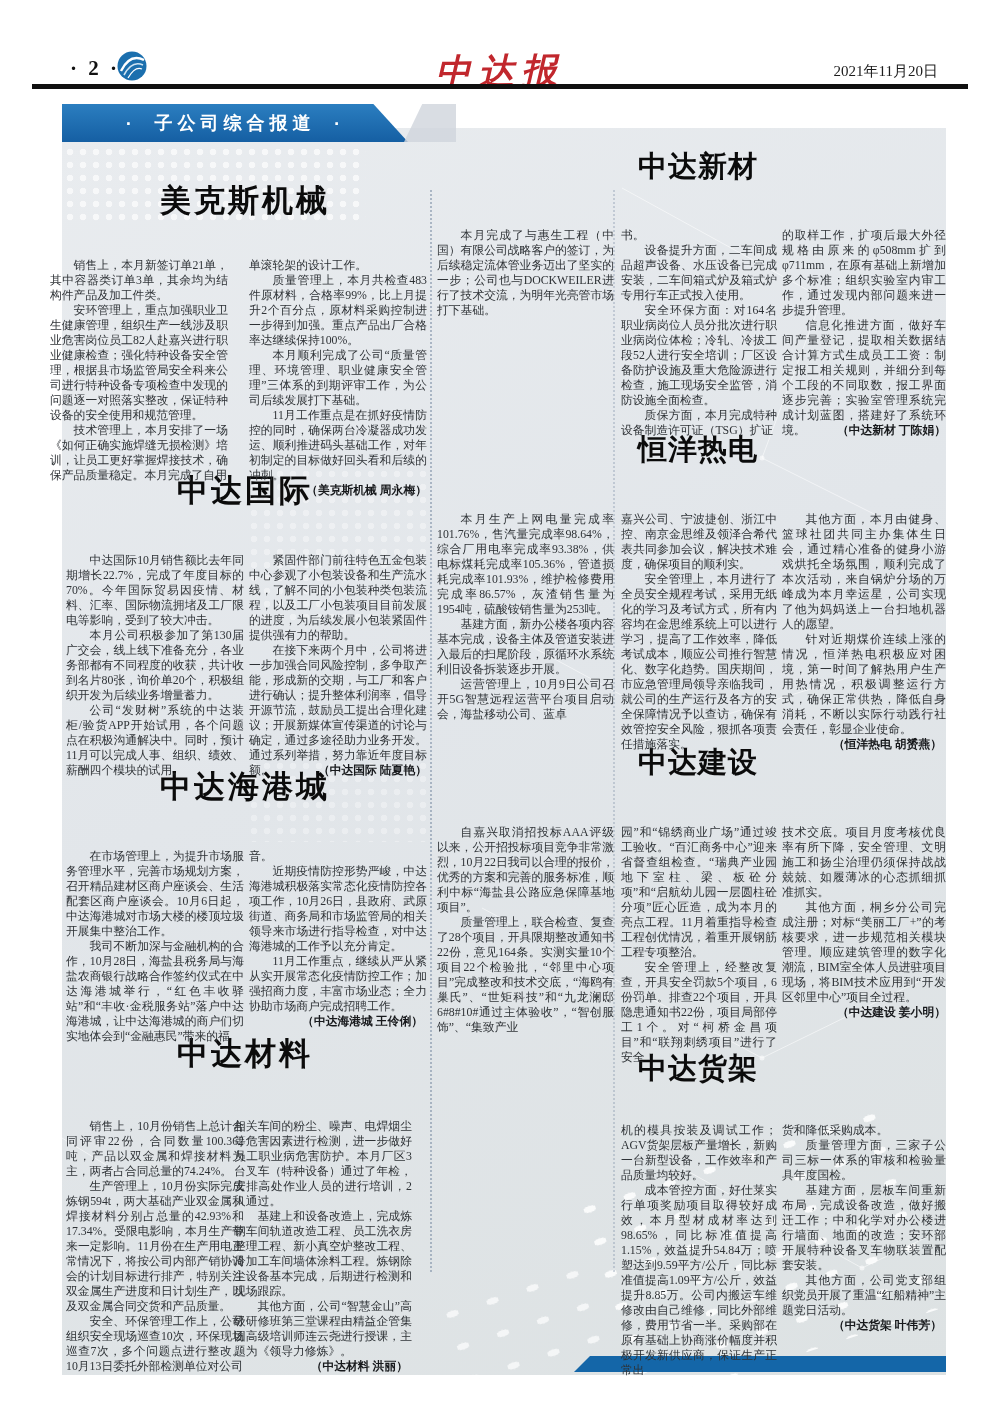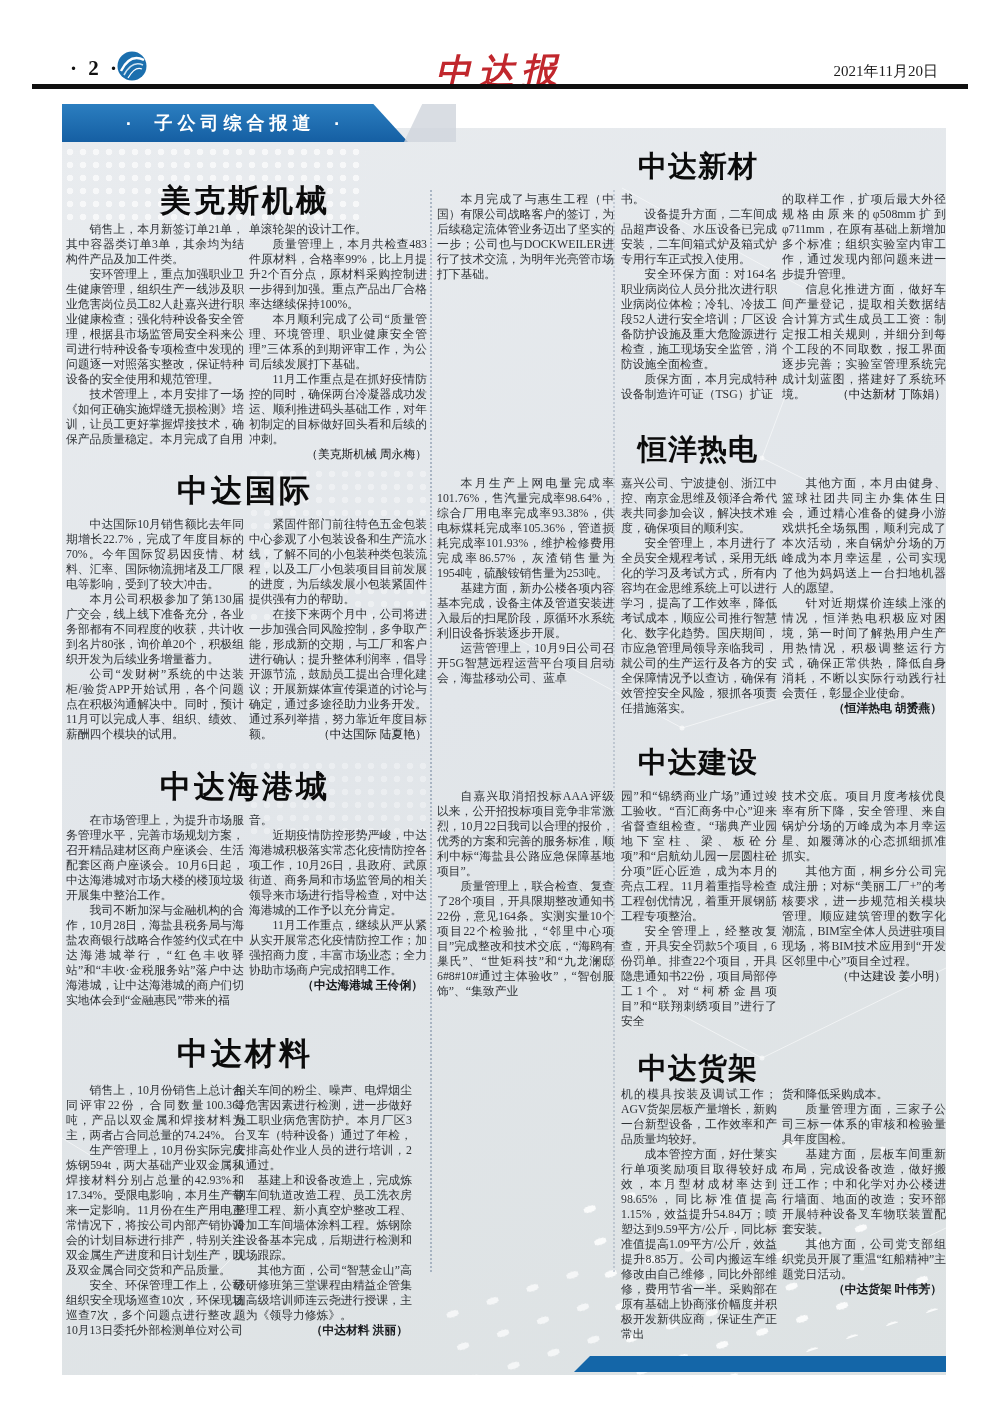--- a/index.html
+++ b/index.html
@@ -29,25 +29,25 @@
          background-size:42px 34px;transform:rotate(-18deg);pointer-events:none;}
   .network{position:absolute;left:62px;top:128px;pointer-events:none;}
   .vsep{position:absolute;border-left:2px dotted rgba(110,130,155,.5);width:0;}
   .vsep.light{border-left:2px dotted rgba(110,130,155,.3);}
   .bottombar{position:absolute;left:574px;top:1356px;width:372px;height:16px;background:#1466a8;
              clip-path:polygon(16px 0,100% 0,100% 100%,0 100%);}
   
   .hl{position:absolute;margin:0;text-align:center;font-weight:700;color:#0b0b0b;
       font-family:"Liberation Serif","DejaVu Serif",serif;font-size:31px;letter-spacing:3px;white-space:nowrap;}
   .hl.sm{font-size:29px;letter-spacing:1px;}
-  .col{position:absolute;font-size:11.8px;line-height:15px;text-align:justify;text-justify:inter-ideograph;color:#2e3236;}
+  .col{position:absolute;font-size:11.8px;line-height:15px;text-align:justify;text-justify:inter-ideograph;color:#2e3236;margin-top:36px;}
   .col p.para{margin:0;text-indent:2em;}
   .col p.cont{text-indent:0;}
   .col p.byline{text-indent:0;text-align:right;font-weight:700;padding-right:4px;color:#17191c;}
-  .col b.tail{float:right;font-weight:400;color:#17191c;}
+  .col b.tail{float:right;font-weight:700;color:#17191c;}
 </style>
 </head>
 <body>
 
 <div class="page">
 
   <div class="pagenum">· 2 ·</div>
   <svg class="logo" width="32" height="32" viewBox="0 0 32 32">
     <circle cx="16" cy="16" r="14.5" fill="#1b6fae"></circle>
     <path d="M5 21 Q14 3 28 10" stroke="#ffffff" stroke-width="2.4" fill="none"></path>
@@ -93,21 +93,21 @@
 
   <h2 class="hl" style="left:62px;top:172px;width:366px;margin-top:8px;">美克斯机械</h2>
   <h2 class="hl" style="left:62px;top:470px;width:366px;">中达国际</h2>
   <h2 class="hl" style="left:62px;top:766px;width:366px;">中达海港城</h2>
   <h2 class="hl" style="left:62px;top:1033px;width:366px;">中达材料</h2>
   <h2 class="hl sm" style="left:608px;top:147px;width:180px;">中达新材</h2>
   <h2 class="hl sm" style="left:608px;top:430px;width:180px;">恒洋热电</h2>
   <h2 class="hl sm" style="left:608px;top:743px;width:180px;">中达建设</h2>
   <h2 class="hl sm" style="left:608px;top:1037px;width:180px;margin-top:12px;">中达货架</h2>
 
-  <div class="col" style="left:66px;top:222px;width:178px;">
+  <div class="col" style="left:50px;top:222px;width:178px;">
       <p class="para">销售上，本月新签订单21单，其中容器类订单3单，其余均为结构件产品及加工件类。</p>
       <p class="para">安环管理上，重点加强职业卫生健康管理，组织生产一线涉及职业危害岗位员工82人赴嘉兴进行职业健康检查；强化特种设备安全管理，根据县市场监管局安全科来公司进行特种设备专项检查中发现的问题逐一对照落实整改，保证特种设备的安全使用和规范管理。</p>
       <p class="para">技术管理上，本月安排了一场《如何正确实施焊缝无损检测》培训，让员工更好掌握焊接技术，确保产品质量稳定。本月完成了自用</p>
     </div>
   <div class="col" style="left:249px;top:222px;width:178px;">
       <p class="para cont">单滚轮架的设计工作。</p>
       <p class="para">质量管理上，本月共检查483件原材料，合格率99%，比上月提升2个百分点，原材料采购控制进一步得到加强。重点产品出厂合格率达继续保持100%。</p>
       <p class="para">本月顺利完成了公司“质量管理、环境管理、职业健康安全管理”三体系的到期评审工作，为公司后续发展打下基础。</p>
       <p class="para">11月工作重点是在抓好疫情防控的同时，确保两台冷凝器成功发运、顺利推进码头基础工作，对年初制定的目标做好回头看和后续的冲刺。<b class="tail">（美克斯机械 周永梅）</b></p>
     </div>
@@ -176,21 +176,21 @@
 
   <div class="col" style="left:437px;top:789px;width:177px;">
       <p class="para">自嘉兴取消招投标AAA评级以来，公开招投标项目竞争非常激烈，10月22日我司以合理的报价，优秀的方案和完善的服务标准，顺利中标“海盐县公路应急保障基地项目”。</p>
       <p class="para">质量管理上，联合检查、复查了28个项目，开具限期整改通知书22份，意见164条。实测实量10个项目22个检验批，“邻里中心项目”完成整改和技术交底，“海鸥有巢氏”、“世矩科技”和“九龙澜邸6#8#10#通过主体验收”，“智创服饰”、“集致产业</p>
     </div>
   <div class="col" style="left:621px;top:789px;width:156px;">
       <p class="para cont">园”和“锦绣商业广场”通过竣工验收。“百汇商务中心”迎来省督查组检查。“瑞典产业园地下室柱、梁、板砼分项”和“启航幼儿园一层圆柱砼分项”匠心匠造，成为本月的亮点工程。11月着重指导检查工程创优情况，着重开展钢筋工程专项整治。</p>
       <p class="para">安全管理上，经整改复查，开具安全罚款5个项目，6份罚单。排查22个项目，开具隐患通知书22份，项目局部停工1个。对“柯桥金昌项目”和“联翔刺绣项目”进行了安全</p>
     </div>
   <div class="col" style="left:782px;top:789px;width:164px;">
-      <p class="para cont">技术交底。项目月度考核优良率有所下降，安全管理、来自锅炉分场的万峰成为本月幸运星、如履薄冰的心态抓细抓准抓实。</p>
+      <p class="para cont">技术交底。项目月度考核优良率有所下降，安全管理、文明施工和扬尘治理仍须保持战战兢兢、如履薄冰的心态抓细抓准抓实。</p>
       <p class="para">其他方面，桐乡分公司完成注册；对标“美丽工厂+”的考核要求，进一步规范相关模块管理。顺应建筑管理的数字化潮流，BIM室全体人员进驻项目现场，将BIM技术应用到“开发区邻里中心”项目全过程。<b class="tail">（中达建设 姜小明）</b></p>
     </div>
 
   <div class="col" style="left:621px;top:1087px;width:156px;">
       <p class="para cont">机的模具按装及调试工作；AGV货架层板产量增长，新购一台新型设备，工作效率和产品质量均较好。</p>
       <p class="para">成本管控方面，好仕莱实行单项奖励项目取得较好成效，本月型材成材率达到98.65%，同比标准值提高1.15%，效益提升54.84万；喷塑达到9.59平方/公斤，同比标准值提高1.09平方/公斤，效益提升8.85万。公司内搬运车维修改由自己维修，同比外部维修，费用节省一半。采购部在原有基础上协商涨价幅度并积极开发新供应商，保证生产正常出</p>
     </div>
   <div class="col" style="left:782px;top:1087px;width:164px;">
       <p class="para cont">货和降低采购成本。</p>
       <p class="para">质量管理方面，三家子公司三标一体系的审核和检验量具年度国检。</p>

